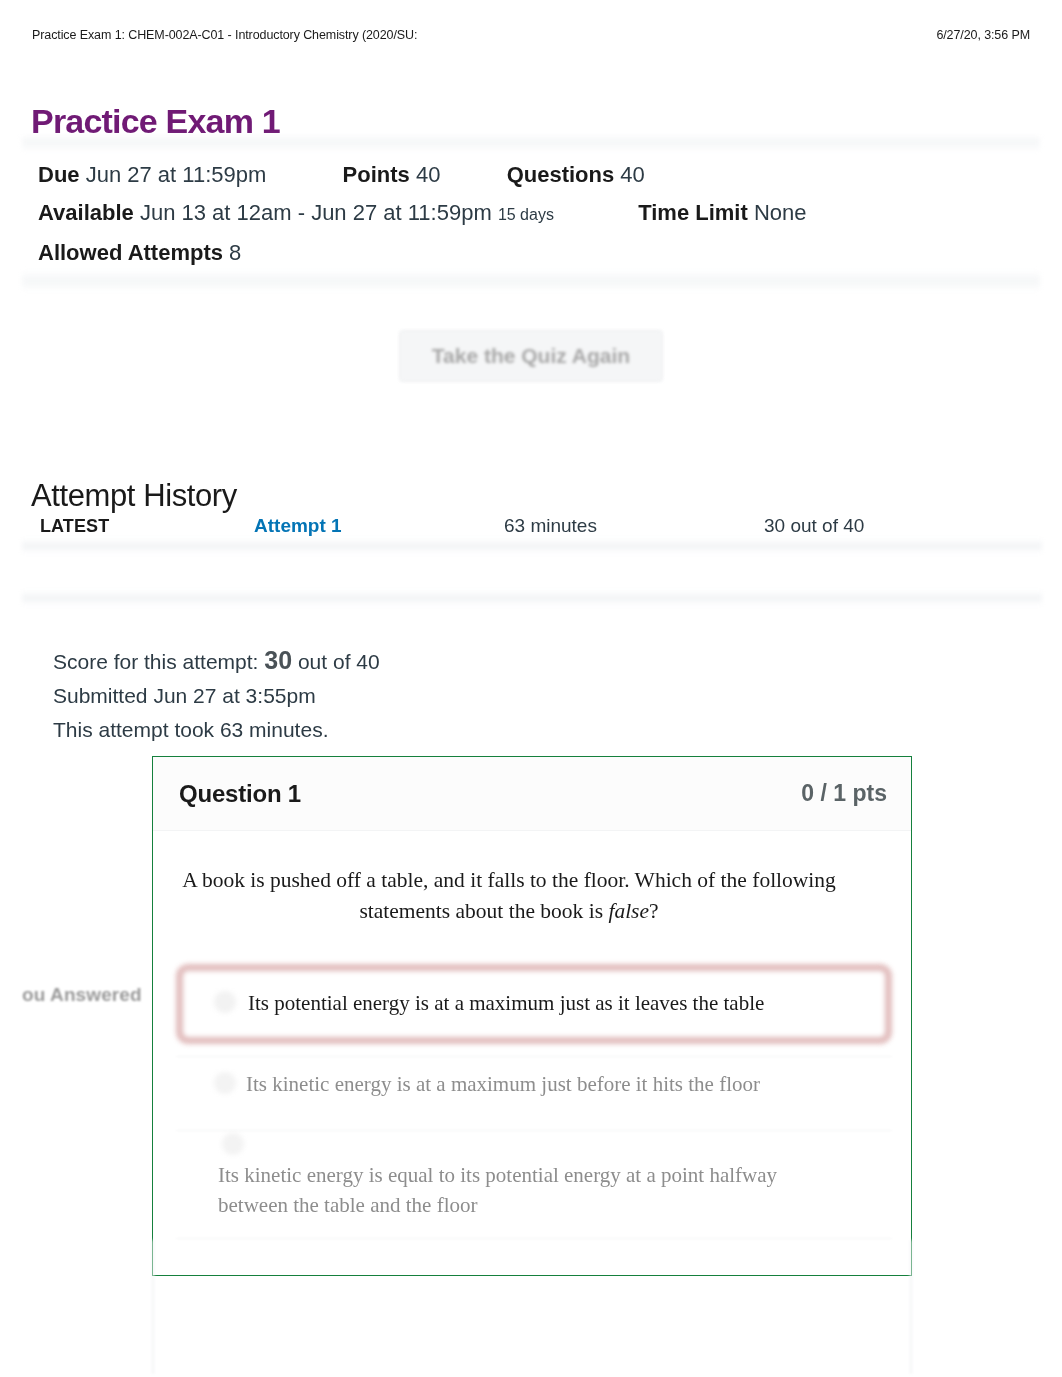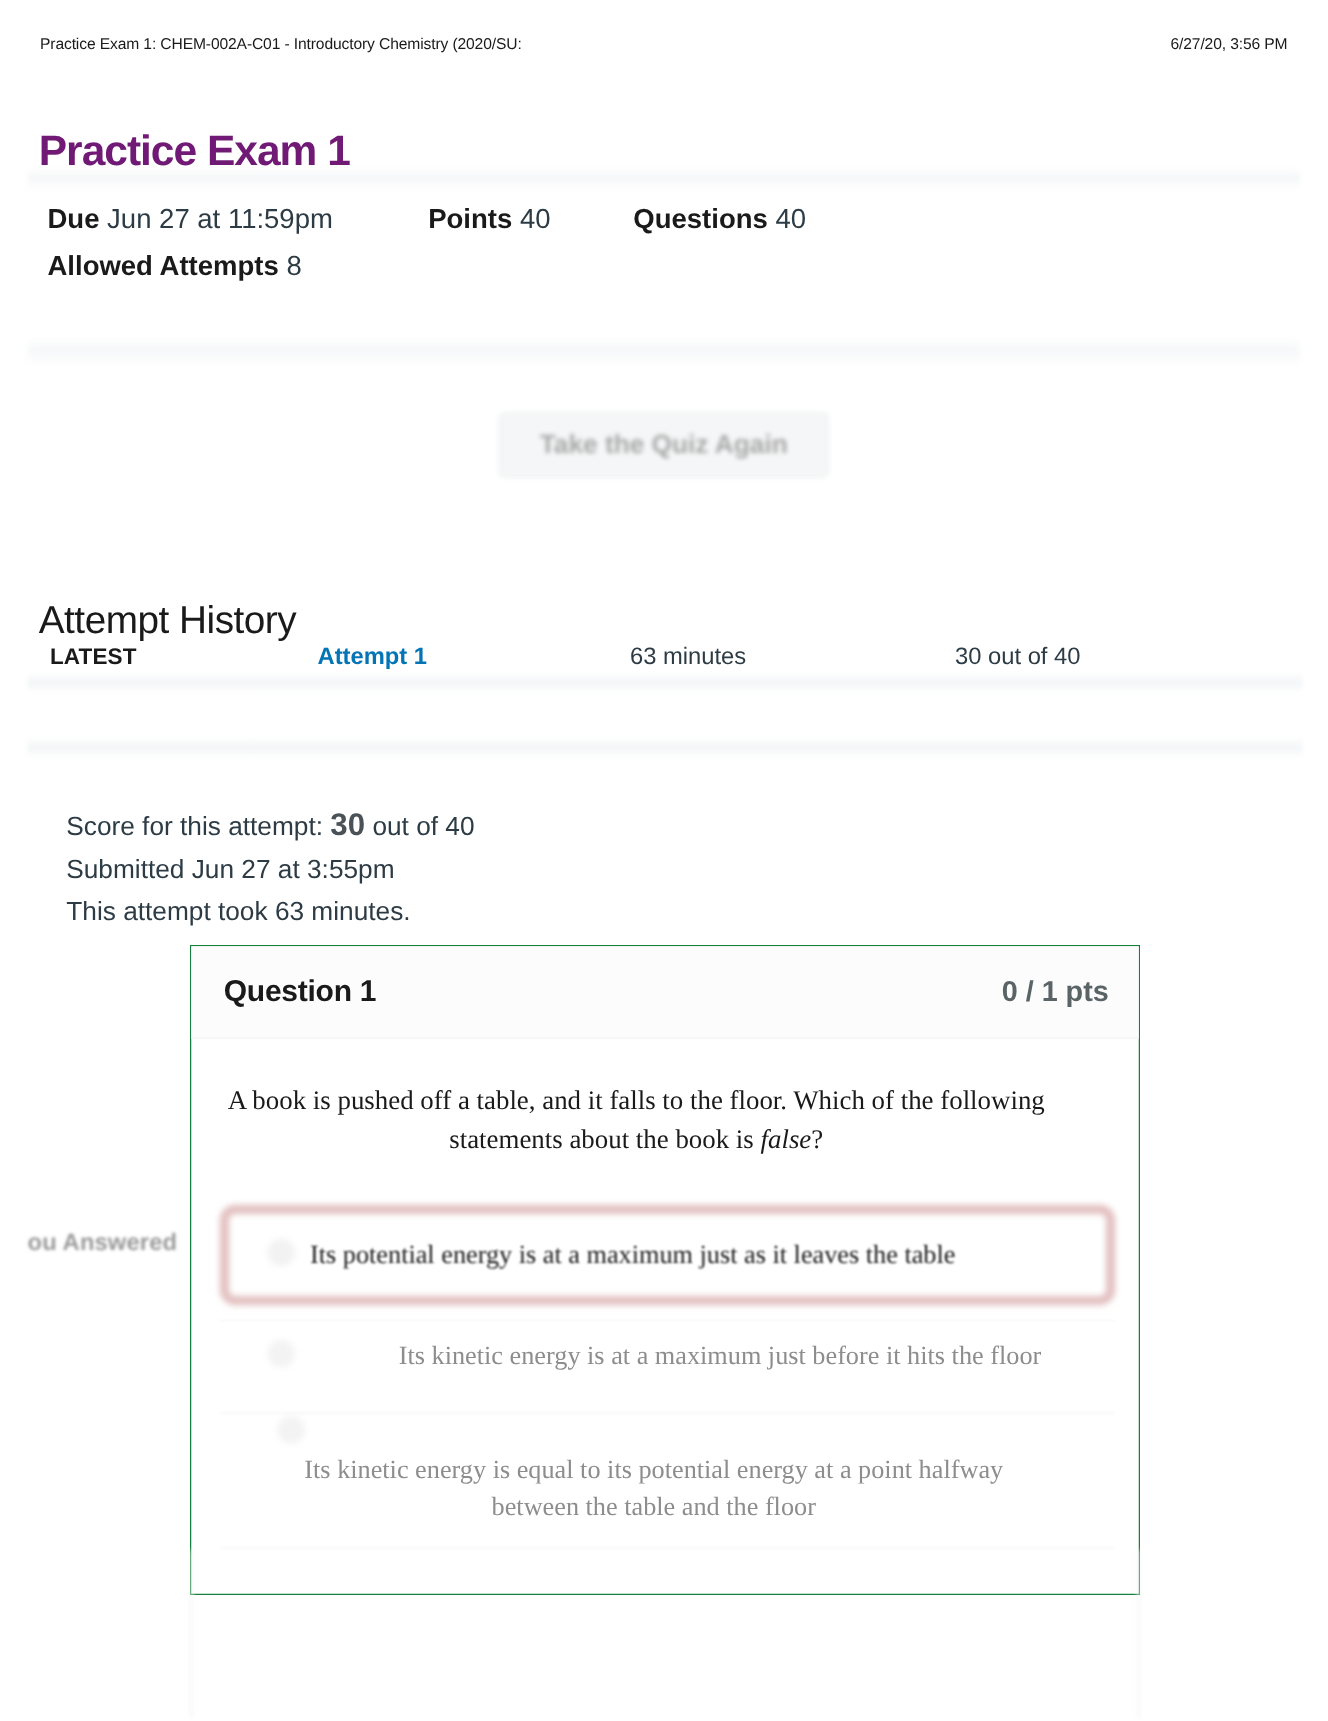--- a/index.html
+++ b/index.html
@@ -252,21 +252,20 @@
 
   .answer-plain {
     position: absolute;
     left: 218px;
     width: 660px;
     font-family: "Liberation Serif", serif;
     font-size: 21px;
     line-height: 30px;
     color: #8d8d8d;
     filter: blur(0.45px);
-    text-align: center;
   }
   .answer-plain.a2 { top: 1069px; left: 246px; }
   .answer-plain.a3 { top: 1160px; left: 218px; width: 610px; }
 
   .answer-radio-dim {
     position: absolute;
     width: 22px; height: 22px;
     border-radius: 50%;
     background: #f3f3f3;
     filter: blur(2.6px);
@@ -308,20 +307,28 @@
 <div class="quiz-meta">
   <div class="row">
     <b>Due</b>
     <span>Jun 27 at 11:59pm</span>
     <span class="gap-lg"></span>
     <b>Points</b>
     <span>40</span>
     <span class="gap-md"></span>
     <b>Questions</b>
     <span>40</span>
+  </div>
+  <div class="row">
+    <b>Available</b>
+    <span>Jun 13 at 12am - Jun 27 at 11:59pm</span>
+    <span class="small">15 days</span>
+    <span class="gap-xl"></span>
+    <b>Time Limit</b>
+    <span>None</span>
   </div>
   <div class="row">
     <b>Allowed Attempts</b>
     <span>8</span>
   </div>
 </div>
 
 <div class="band-divider"></div>
 
 <div class="take-quiz-wrap">

